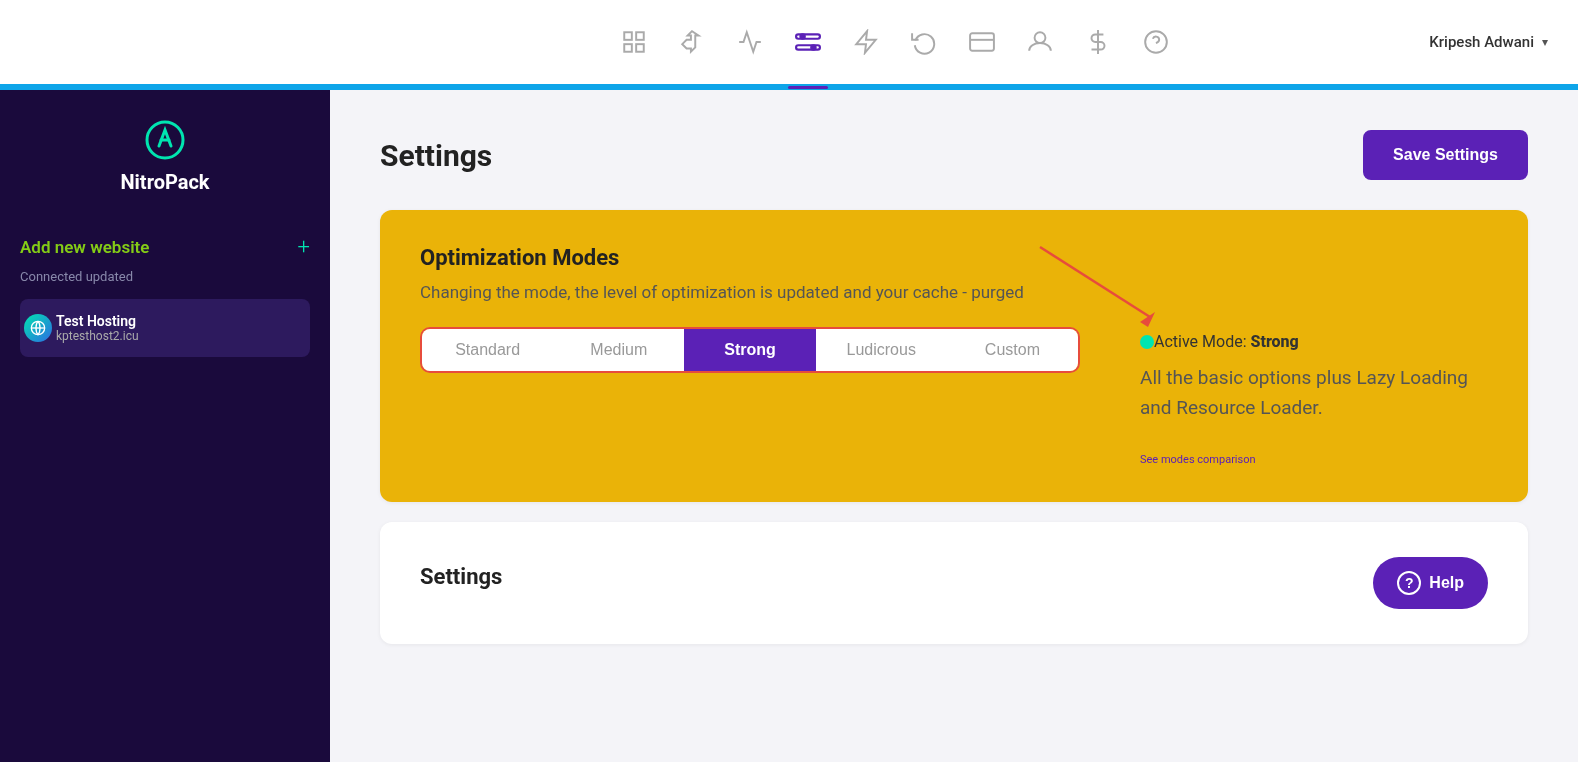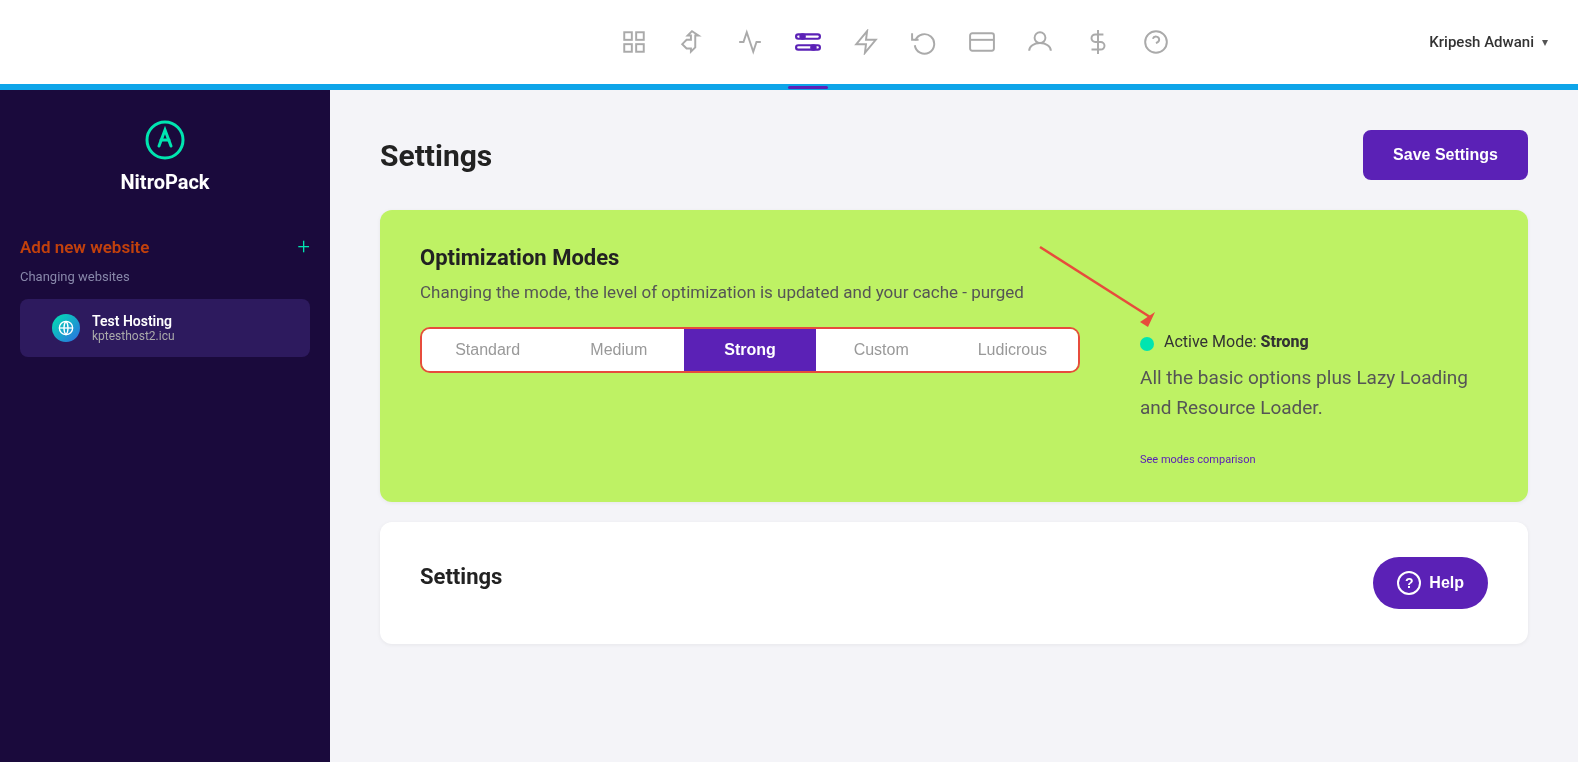--- a/index.html
+++ b/index.html
@@ -93,41 +93,41 @@
       font-weight: 700;
     }
     .add-new-website {
       display: flex;
       align-items: center;
       justify-content: space-between;
       margin-bottom: 10px;
       cursor: pointer;
     }
     .add-new-label {
-      color: #c2410c;
+      color: #84cc16;
       font-size: 17px;
       font-weight: 600;
     }
     .plus-icon {
       color: #00e5b0;
       font-size: 22px;
       font-weight: 300;
     }
     .connected-label {
       color: #8888aa;
       font-size: 13px;
       margin-bottom: 15px;
     }
     .site-item {
       display: flex;
       align-items: center;
-      gap: 12px;
+      gap: 4px;
       background: #2d1a5e;
       border-radius: 8px;
-      padding: 14px 32px;
+      padding: 14px 4px;
       margin-bottom: 16px;
       cursor: pointer;
     }
     .site-favicon {
       width: 28px;
       height: 28px;
       border-radius: 50%;
       background: linear-gradient(135deg, #00e5b0, #2d6be4);
       flex-shrink: 0;
       display: flex;
@@ -176,21 +176,21 @@
       border: none;
       border-radius: 8px;
       padding: 16px 30px;
       font-size: 16px;
       font-weight: 600;
       cursor: pointer;
     }
 
     
     .card {
-      background: #bef264;
+      background: #eab308;
       border-radius: 12px;
       padding: 35px 40px;
       margin-bottom: 20px;
       box-shadow: 0 1px 4px rgba(0,0,0,0.06);
     }
     .card-title {
       font-size: 22px;
       font-weight: 700;
       color: #222;
       margin-bottom: 12px;
@@ -233,22 +233,21 @@
       align-items: flex-start;
     }
     .modes-left { flex: 0 0 auto; }
     .modes-right {
       flex: 1;
       padding-top: 5px;
       position: relative;
     }
     .active-mode-row {
       display: flex;
-      align-items: flex-end;
-      gap: 10px;
+      align-items: center;
       margin-bottom: 12px;
     }
     .green-dot {
       width: 14px;
       height: 14px;
       border-radius: 50%;
       background: #00e5b0;
       flex-shrink: 0;
     }
     .active-mode-text {
@@ -403,21 +402,21 @@
         <path d="M16 20 L24 20" stroke="#00e5b0" stroke-width="3" stroke-linecap="round"></path>
       </svg>
       <span class="logo-text">NitroPack</span>
     </div>
 
     <div class="add-new-website">
       <span class="add-new-label">Add new website</span>
       <span class="plus-icon">+</span>
     </div>
 
-    <div class="connected-label">Changing websites</div>
+    <div class="connected-label">Connected updated</div>
 
     <div class="site-item">
       <div class="site-favicon">
         <svg width="16" height="16" viewBox="0 0 24 24">
             <circle cx="12" cy="12" r="10" fill="none" stroke="#fff" stroke-width="2"></circle>
             <line x1="2" y1="12" x2="22" y2="12" stroke="#fff" stroke-width="2"></line>
             <path d="M12 2 C8 6 8 18 12 22 C16 18 16 6 12 2" fill="none" stroke="#fff" stroke-width="2"></path>
           </svg>
       </div>
       <div class="site-info">
@@ -438,22 +437,22 @@
     <div class="card">
       <div class="card-title">Optimization Modes</div>
       <div class="card-desc">Changing the mode, the level of optimization is updated and your cache - purged</div>
 
       <div class="optimization-layout">
         <div class="modes-left">
           <div class="modes-container">
             <button class="mode-btn">Standard</button>
             <button class="mode-btn">Medium</button>
             <button class="mode-btn active">Strong</button>
+            <button class="mode-btn">Ludicrous</button>
             <button class="mode-btn">Custom</button>
-            <button class="mode-btn">Ludicrous</button>
           </div>
         </div>
 
         <div class="modes-right">
           
           <svg style="position:absolute;top:-90px;left:-160px;pointer-events:none;" width="220" height="100" viewBox="0 0 220 100">
             <line x1="60" y1="10" x2="170" y2="80" stroke="#e74c3c" stroke-width="2.5"></line>
             <polygon points="160,85 175,75 168,90" fill="#e74c3c"></polygon>
           </svg>
 

